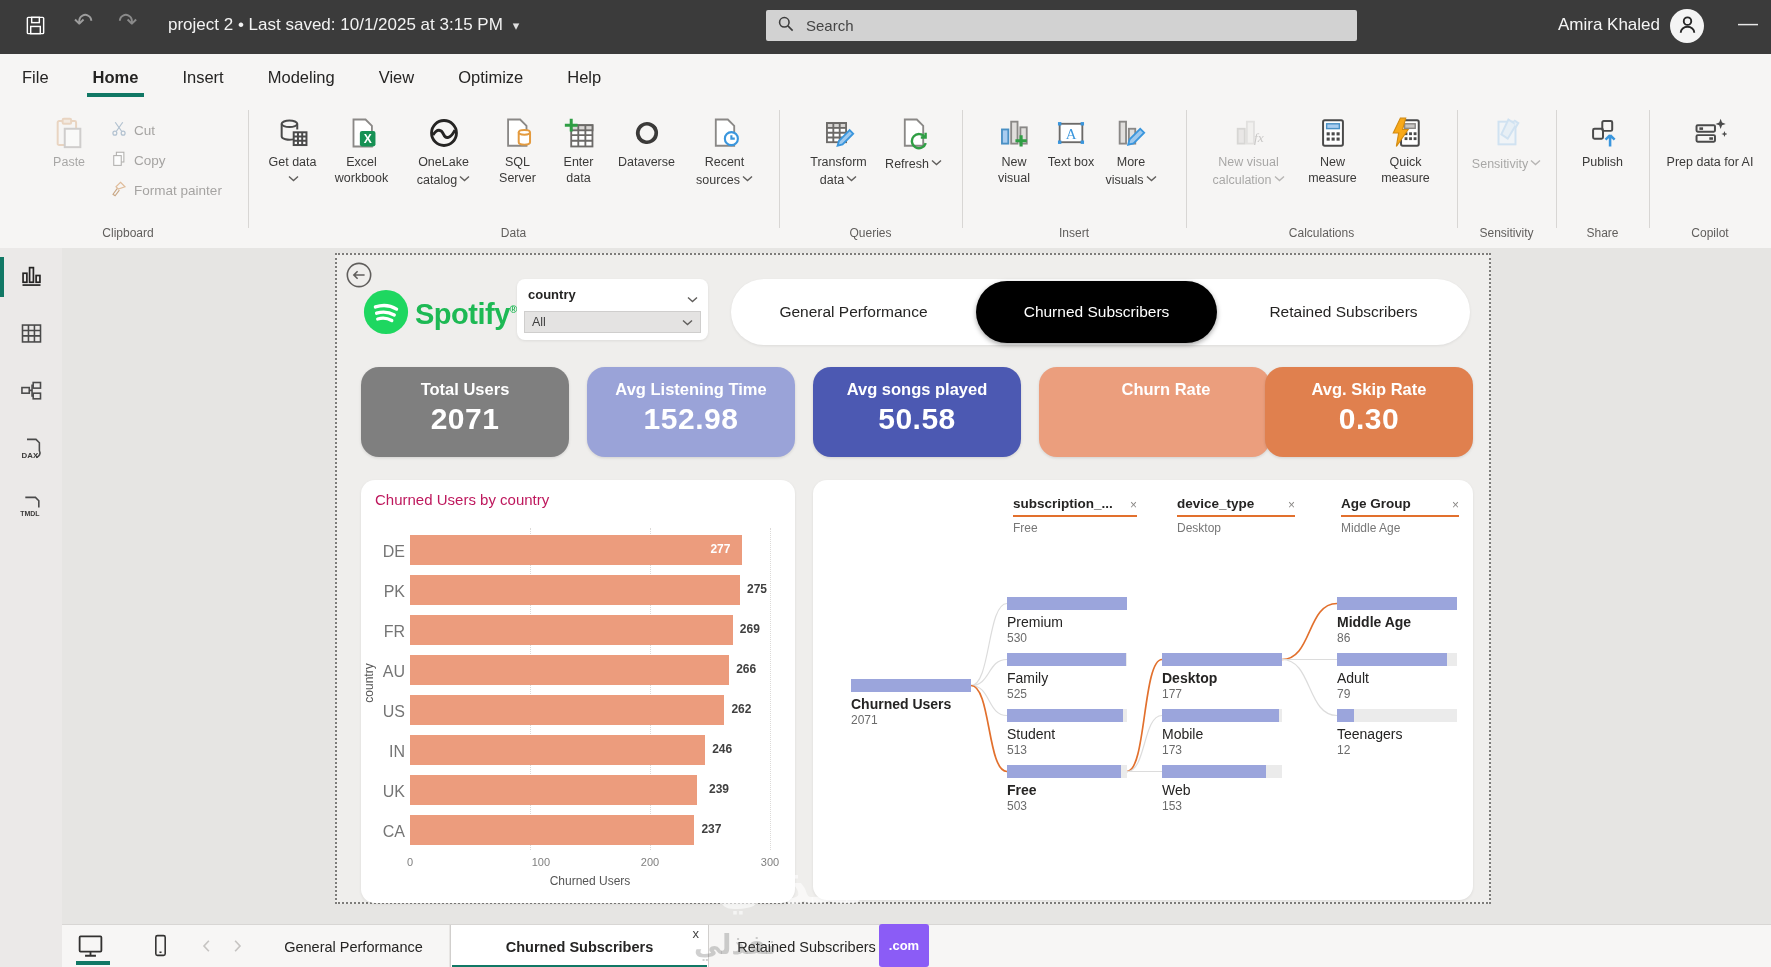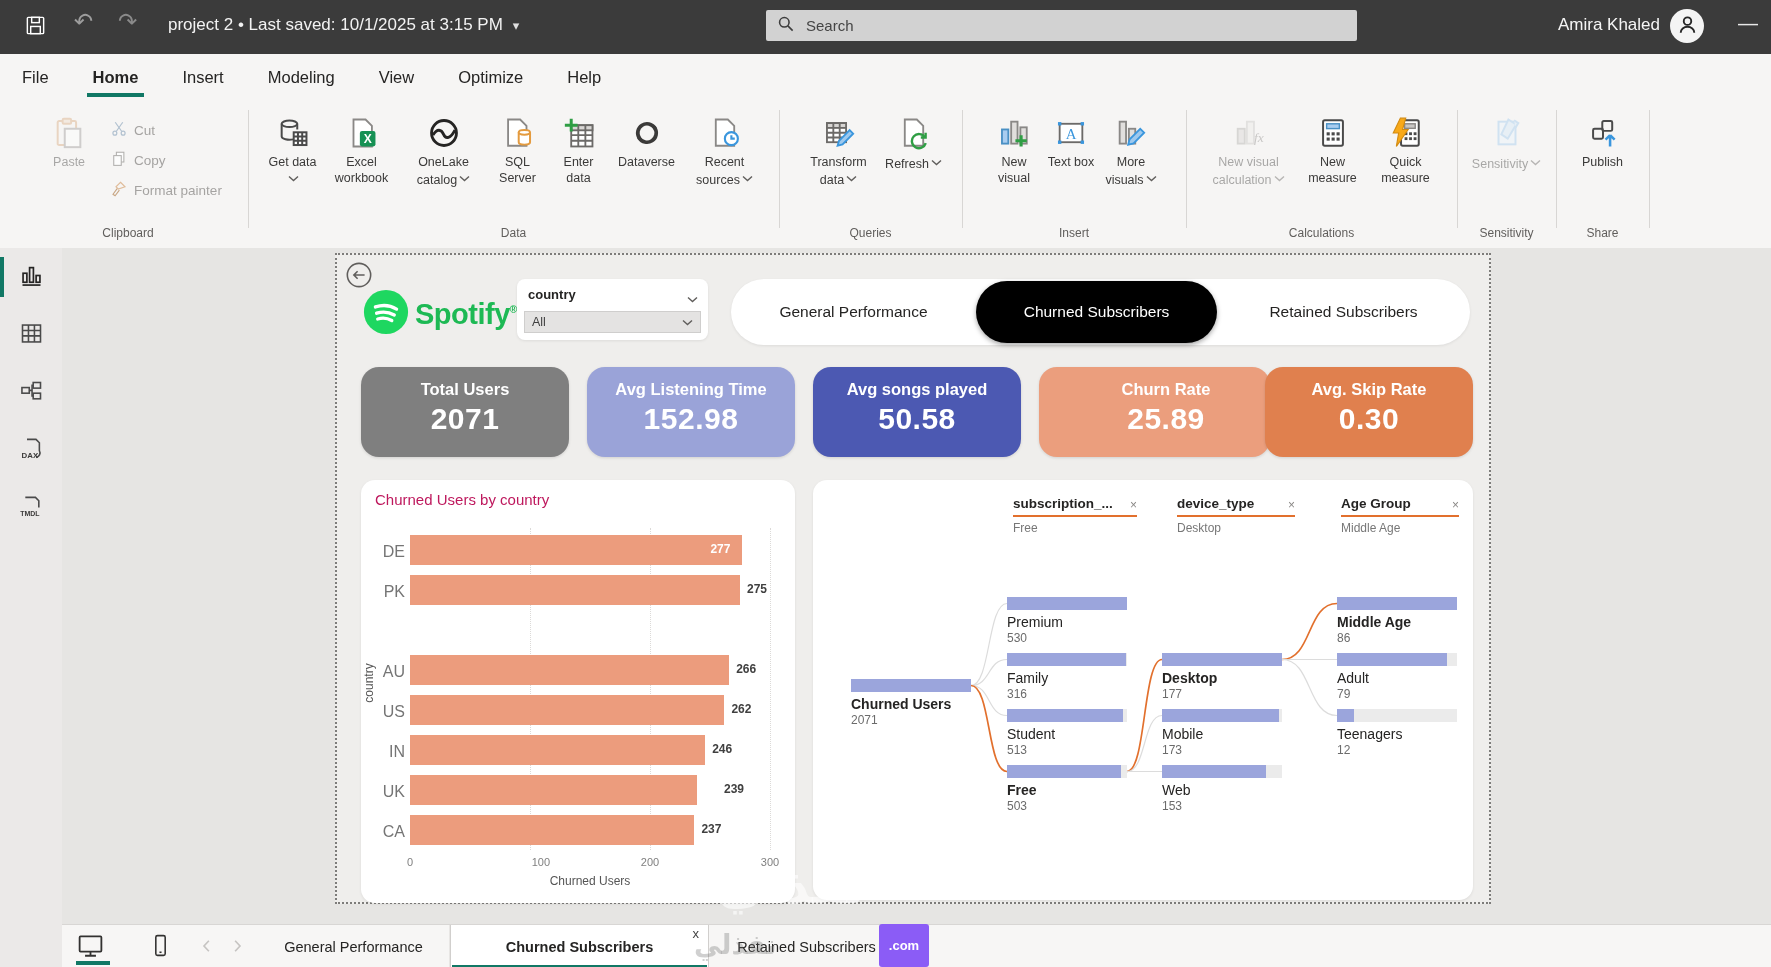--- a/index.html
+++ b/index.html
@@ -423,20 +423,38 @@
                 <rect x="5" y="9" width="7" height="7" rx="1"></rect>
                 <path d="M17,21.5 V13.5 M17,13.5 l-3.2,3.2 M17,13.5 l3.2,3.2" stroke="#3a96dd" stroke-width="1.8"></path>
               </svg>
             </span>
             <div class="rlabel">Publish</div>
           </div>
         </div>
         <div class="glabel">Share</div>
       </div>
       <div class="rdivider" style="left: 1556px;"></div>
+      <div class="rgroup" style="left: 1649px; width: 122px;">
+        <div class="rrow">
+          <div class="rbtn" style="width: 104px;">
+            <span class="ricon">
+              <svg viewBox="0 0 24 24" width="34" height="34" fill="none" stroke="#4a4a4a" stroke-width="1.4">
+                <rect x="2.5" y="6.5" width="13" height="4.6" rx="0.8"></rect>
+                <rect x="4.5" y="8" width="2.6" height="1.8" fill="#4a4a4a" stroke="none"></rect>
+                <rect x="2.5" y="13.5" width="13" height="4.6" rx="0.8"></rect>
+                <rect x="11.5" y="15" width="2.6" height="1.8" fill="#4a4a4a" stroke="none"></rect>
+                <path d="M19.5,2 l1,2.6 2.6,1 -2.6,1 -1,2.6 -1,-2.6 -2.6,-1 2.6,-1 z" fill="#4a4a4a" stroke="none"></path>
+                <path d="M22.2,10.5 l0.6,1.6 1.6,0.6 -1.6,0.6 -0.6,1.6 -0.6,-1.6 -1.6,-0.6 1.6,-0.6 z" fill="#4a4a4a" stroke="none"></path>
+              </svg>
+            </span>
+            <div class="rlabel">Prep data for AI</div>
+          </div>
+        </div>
+        <div class="glabel">Copilot</div>
+      </div>
       <div class="rdivider" style="left: 1649px;"></div>
     </div>
 
   <div class="sidebar" id="sidebar">
       <div class="sitem active">
         <span><svg viewBox="0 0 24 24" width="27" height="27" fill="none" stroke="#252423" stroke-width="1.5">
             <rect x="4.5" y="10" width="3.4" height="8"></rect>
             <rect x="10.3" y="5" width="3.4" height="13"></rect>
             <rect x="16.1" y="12" width="3.4" height="6"></rect>
             <path d="M4,20.5 h16"></path>
@@ -517,21 +535,20 @@
         <div class="kpi" style="left: 250px; background: rgb(154, 163, 216);">
           <div class="kt">Avg Listening Time</div>
           <div class="kv">152.98</div>
         </div>
         <div class="kpi" style="left: 476px; background: rgb(76, 89, 178);">
           <div class="kt">Avg songs played</div>
           <div class="kv">50.58</div>
         </div>
         <div class="kpi" style="left: 702px; background: rgb(235, 158, 125); padding-left: 23px;">
           <div class="kt">Churn Rate</div>
-          <div class="kv">25.89</div>
         </div>
         <div class="kpi" style="left: 928px; background: rgb(224, 128, 78);">
           <div class="kt">Avg. Skip Rate</div>
           <div class="kv">0.30</div>
         </div>
       </div>
 
     <div class="barcard">
       <div class="bc-title">Churned Users by country</div>
       <div class="bc-plot" id="bcplot">
@@ -541,39 +558,44 @@
           <div class="bc-row" style="top: 6px;">
             <div class="bc-cat">DE</div>
             <div class="bc-bar" style="width: 332.4px; background: rgb(236, 156, 125);"></div>
             <div class="bc-val inside" style="left: 349.4px;">277</div>
           </div>
           <div class="bc-row" style="top: 46px;">
             <div class="bc-cat">PK</div>
             <div class="bc-bar" style="width: 330px; background: rgb(236, 156, 125);"></div>
             <div class="bc-val" style="left: 386px;">275</div>
           </div>
+          <div class="bc-row" style="top: 86px;">
+            <div class="bc-cat">FR</div>
+            <div class="bc-bar" style="width: 322.8px; background: rgb(236, 156, 125);"></div>
+            <div class="bc-val" style="left: 378.8px;">269</div>
+          </div>
           <div class="bc-row" style="top: 126px;">
             <div class="bc-cat">AU</div>
             <div class="bc-bar" style="width: 319.2px; background: rgb(236, 156, 125);"></div>
             <div class="bc-val" style="left: 375.2px;">266</div>
           </div>
           <div class="bc-row" style="top: 166px;">
             <div class="bc-cat">US</div>
             <div class="bc-bar" style="width: 314.4px; background: rgb(236, 156, 125);"></div>
             <div class="bc-val" style="left: 370.4px;">262</div>
           </div>
           <div class="bc-row" style="top: 206px;">
             <div class="bc-cat">IN</div>
             <div class="bc-bar" style="width: 295.2px; background: rgb(236, 156, 125);"></div>
             <div class="bc-val" style="left: 351.2px;">246</div>
           </div>
           <div class="bc-row" style="top: 246px;">
             <div class="bc-cat">UK</div>
             <div class="bc-bar" style="width: 286.8px; background: rgb(236, 156, 125);"></div>
-            <div class="bc-val" style="left: 363px;">239</div>
+            <div class="bc-val" style="left: 348px;">239</div>
           </div>
           <div class="bc-row" style="top: 286px;">
             <div class="bc-cat">CA</div>
             <div class="bc-bar" style="width: 284.4px; background: rgb(236, 156, 125);"></div>
             <div class="bc-val" style="left: 340.4px;">237</div>
           </div>
         </div>
       <div class="bc-ticks" id="bcticks">
           <div class="bc-tick" style="left: 49px;">0</div>
           <div class="bc-tick" style="left: 169px; text-align: right;">100</div>
@@ -627,21 +649,21 @@
             <div class="tfill" style="width: 120px; background: rgb(155, 165, 220);"></div>
           </div>
           <div class="tname">Premium</div>
           <div class="tval">530</div>
         </div>
         <div class="tnode" style="left: 194px; top: 173px;">
           <div class="tbar">
             <div class="tfill" style="width: 119px; background: rgb(155, 165, 220);"></div>
           </div>
           <div class="tname">Family</div>
-          <div class="tval">316</div>
+          <div class="tval">525</div>
         </div>
         <div class="tnode" style="left: 194px; top: 229px;">
           <div class="tbar">
             <div class="tfill" style="width: 116px; background: rgb(155, 165, 220);"></div>
           </div>
           <div class="tname">Student</div>
           <div class="tval">513</div>
         </div>
         <div class="tnode sel" style="left: 194px; top: 285px;">
           <div class="tbar">

